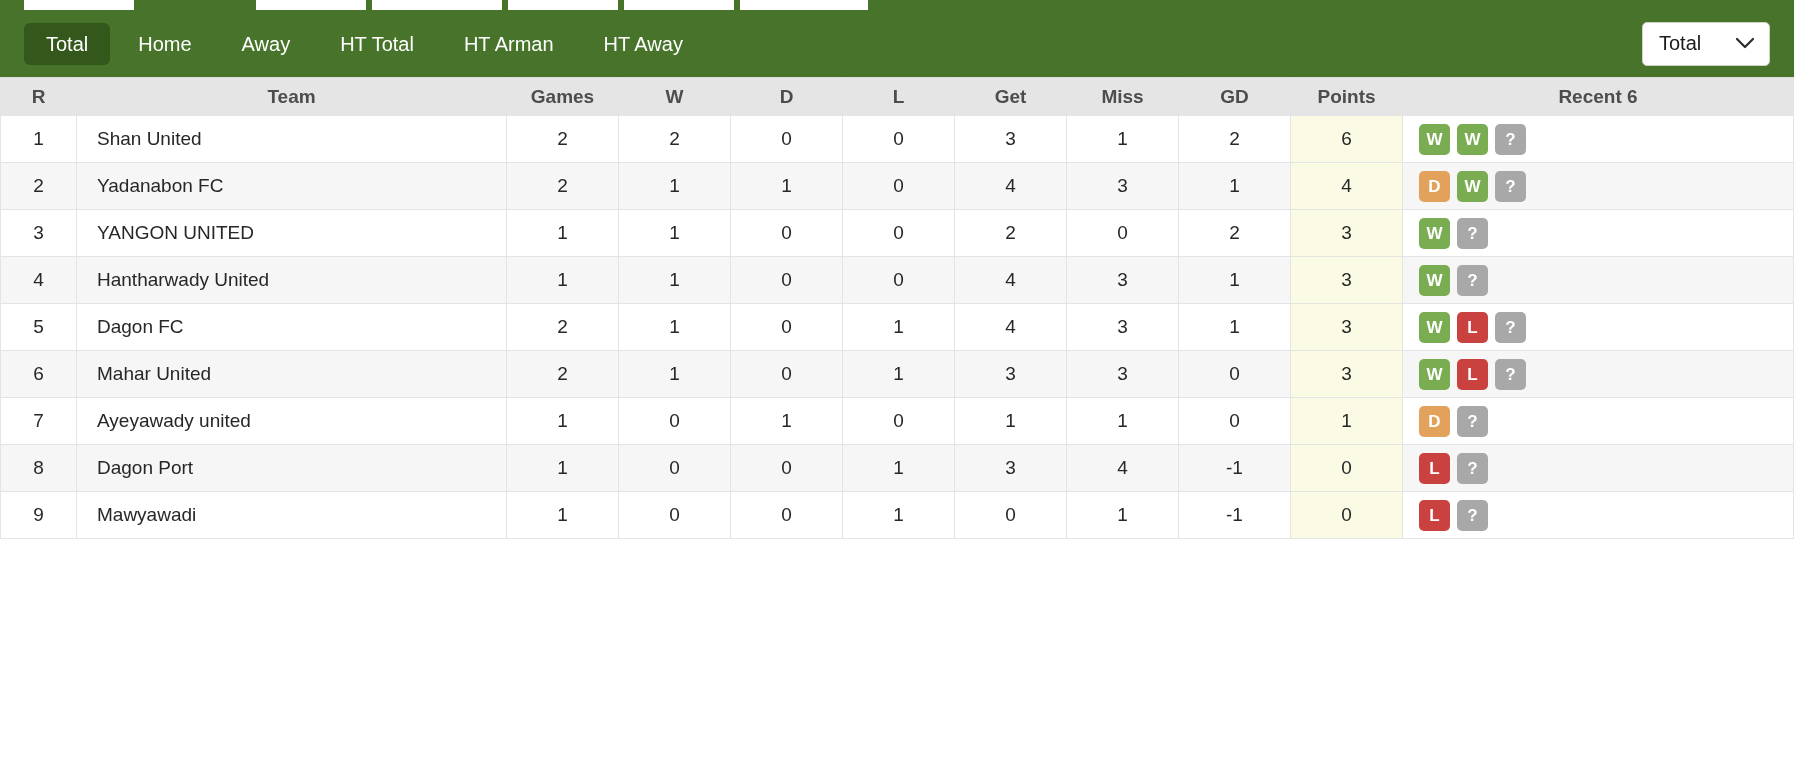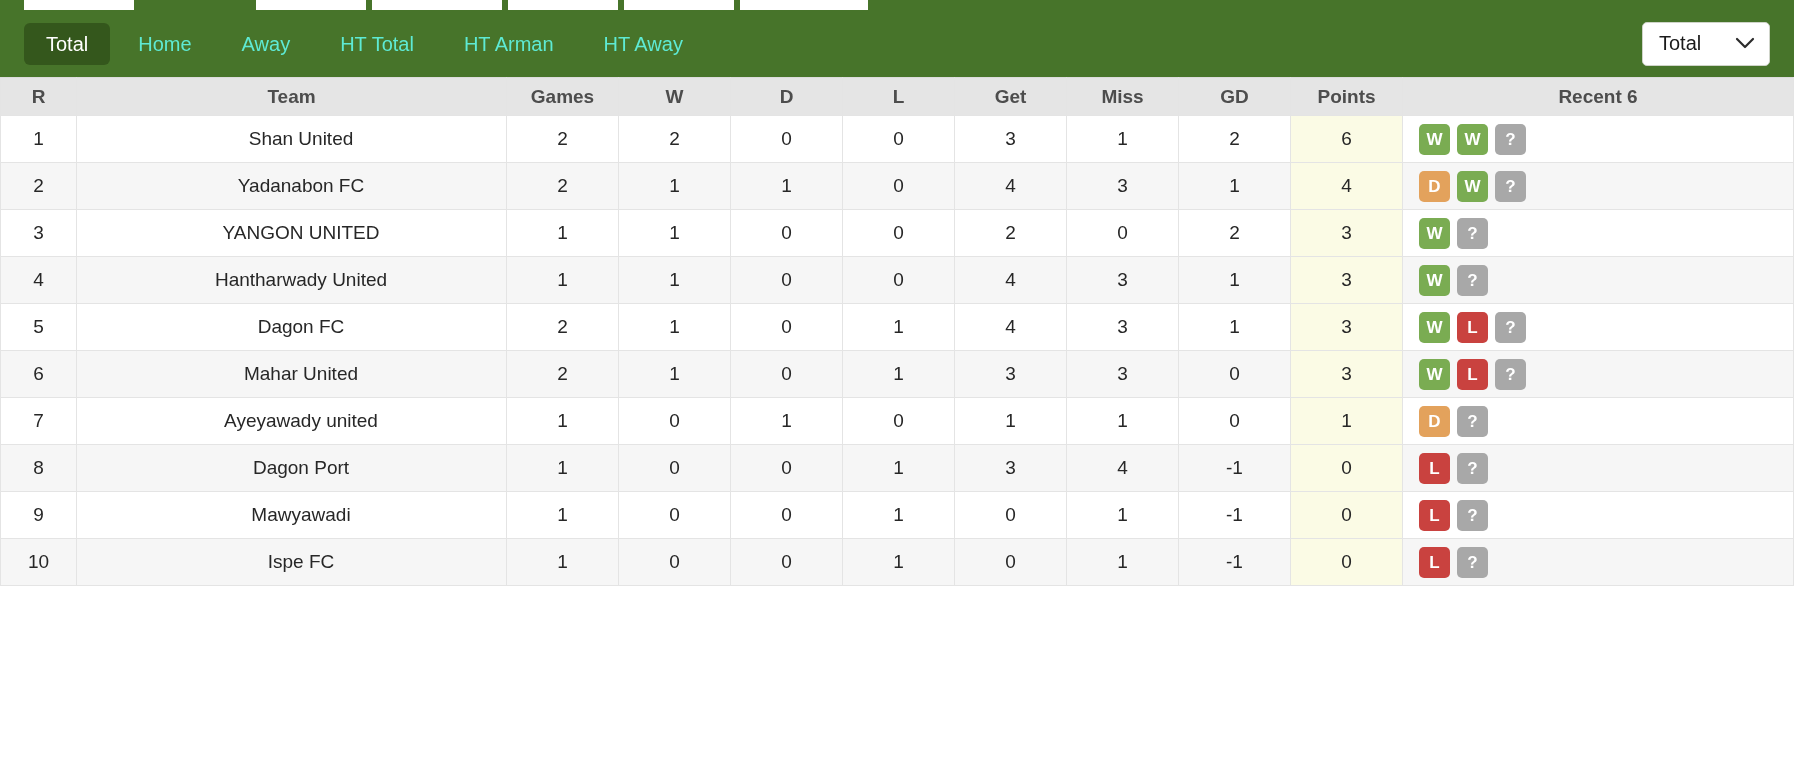--- a/index.html
+++ b/index.html
@@ -51,21 +51,21 @@
     padding: 0 24px 0 24px;
     box-sizing: border-box;
     position: relative;
   }
   .tabs {
     display: flex;
     align-items: center;
     gap: 6px;
   }
   .tab {
-    color: #5eead4;
+    color: #ffffff;
     font-size: 20px;
     line-height: 1;
     padding: 11px 22px;
     border-radius: 6px;
     cursor: pointer;
     white-space: nowrap;
     user-select: none;
   }
   .tab.active {
     background: #34571c;
@@ -129,21 +129,21 @@
   }
   table.standings tbody tr.even-row td {
     background: #f6f6f6;
   }
 
   td.col-rank {
     text-align: center;
     color: #272727;
   }
   td.col-team {
-    text-align: center;
+    text-align: left;
     padding-left: 20px;
     color: #5ba32b;
     cursor: pointer;
     margin-top: 17px;
   }
   td.col-num {
     text-align: center;
   }
   td.col-points {
     text-align: center;
@@ -417,34 +417,16 @@
           <td class="col-num">1</td>
           <td class="col-num">-1</td>
           <td class="col-points">0</td>
           <td class="col-recent">
             <div class="form-row">
               <span class="badge L">L</span>
               <span class="badge Q">?</span>
             </div>
           </td>
         </tr>
-        <tr class="even-row">
-          <td class="col-rank">10</td>
-          <td class="col-team">Ispe FC</td>
-          <td class="col-num">1</td>
-          <td class="col-num">0</td>
-          <td class="col-num">0</td>
-          <td class="col-num">1</td>
-          <td class="col-num">0</td>
-          <td class="col-num">1</td>
-          <td class="col-num">-1</td>
-          <td class="col-points">0</td>
-          <td class="col-recent">
-            <div class="form-row">
-              <span class="badge L">L</span>
-              <span class="badge Q">?</span>
-            </div>
-          </td>
-        </tr>
       </tbody>
   </table>
 
 </div>
 
 </body></html>

